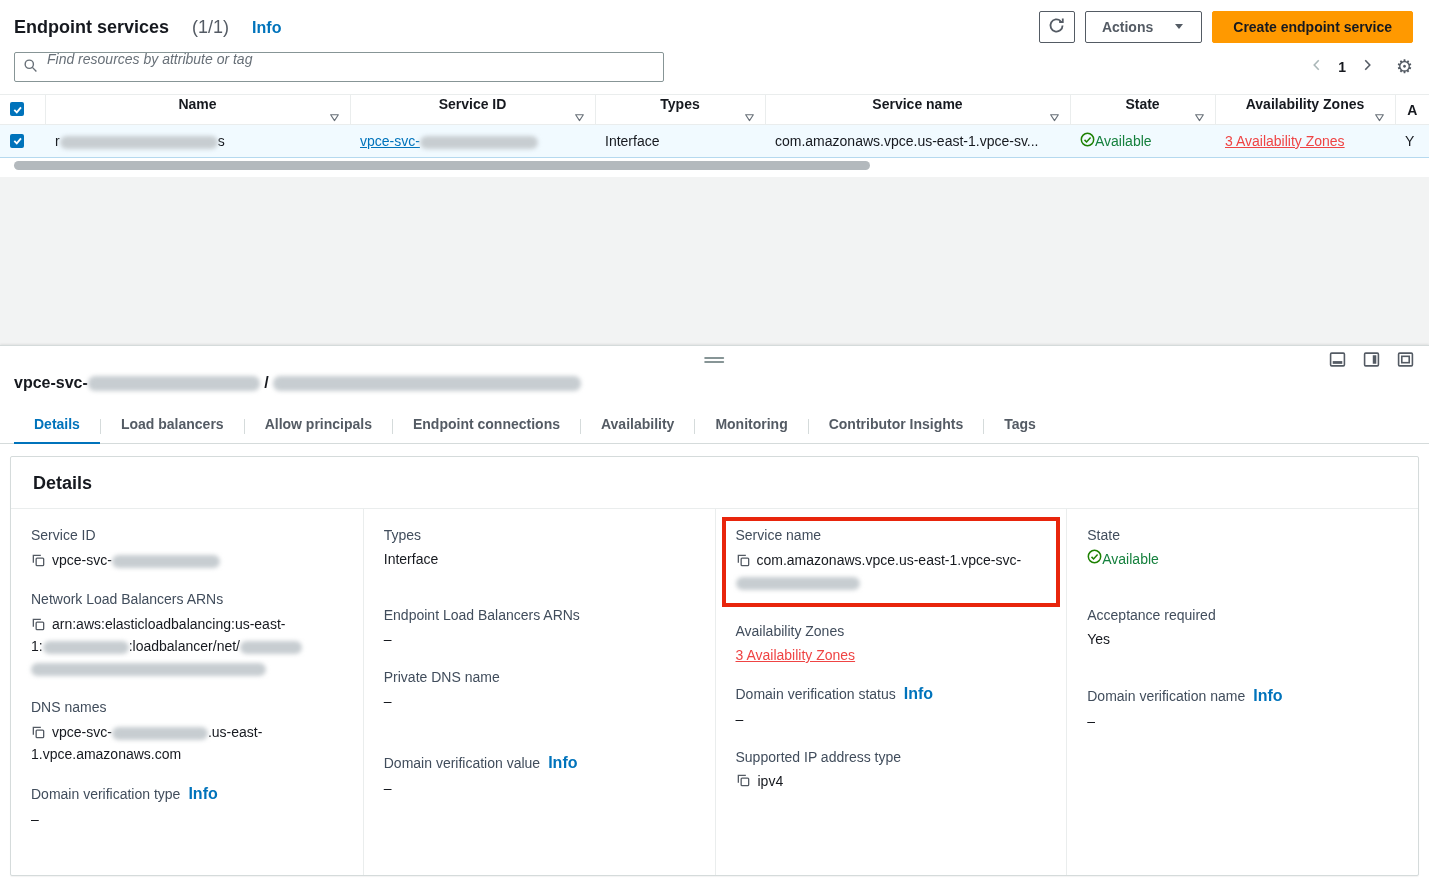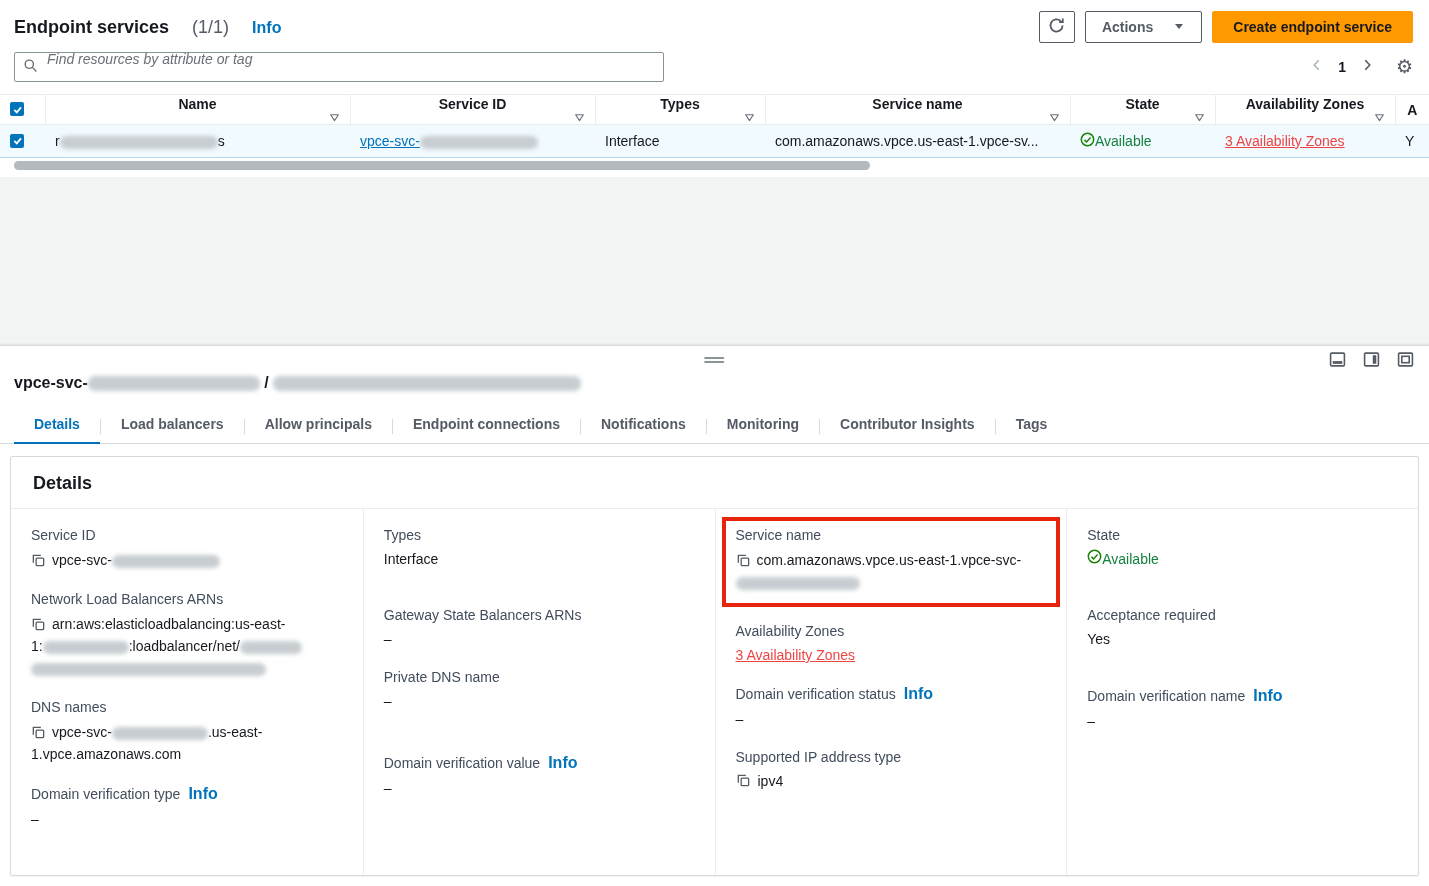--- a/index.html
+++ b/index.html
@@ -316,21 +316,21 @@
 
     <nav class="tabs">
       <a class="tab active">Details</a>
       <span class="tab-divider"></span>
       <a class="tab">Load balancers</a>
       <span class="tab-divider"></span>
       <a class="tab">Allow principals</a>
       <span class="tab-divider"></span>
       <a class="tab">Endpoint connections</a>
       <span class="tab-divider"></span>
-      <a class="tab">Notifications</a>
+      <a class="tab">Availability</a>
       <span class="tab-divider"></span>
       <a class="tab">Monitoring</a>
       <span class="tab-divider"></span>
       <a class="tab">Contributor Insights</a>
       <span class="tab-divider"></span>
       <a class="tab">Tags</a>
     </nav>
 
     <div class="details-card">
       <div class="card-header">Details</div>
@@ -385,21 +385,21 @@
         </div>
 
         <div class="col">
           <div class="field">
             <div class="field-label">Types</div>
             <div class="kv-inline">
                 <span>Interface</span>
               </div>
           </div>
           <div class="field" style="margin-top:38px">
-            <div class="field-label">Gateway State Balancers ARNs</div>
+            <div class="field-label">Endpoint Load Balancers ARNs</div>
             <div class="kv-inline">
                 <span>–</span>
               </div>
           </div>
           <div class="field" style="">
             <div class="field-label">Private DNS name</div>
             <div class="kv-inline">
                 <span>–</span>
               </div>
           </div>

